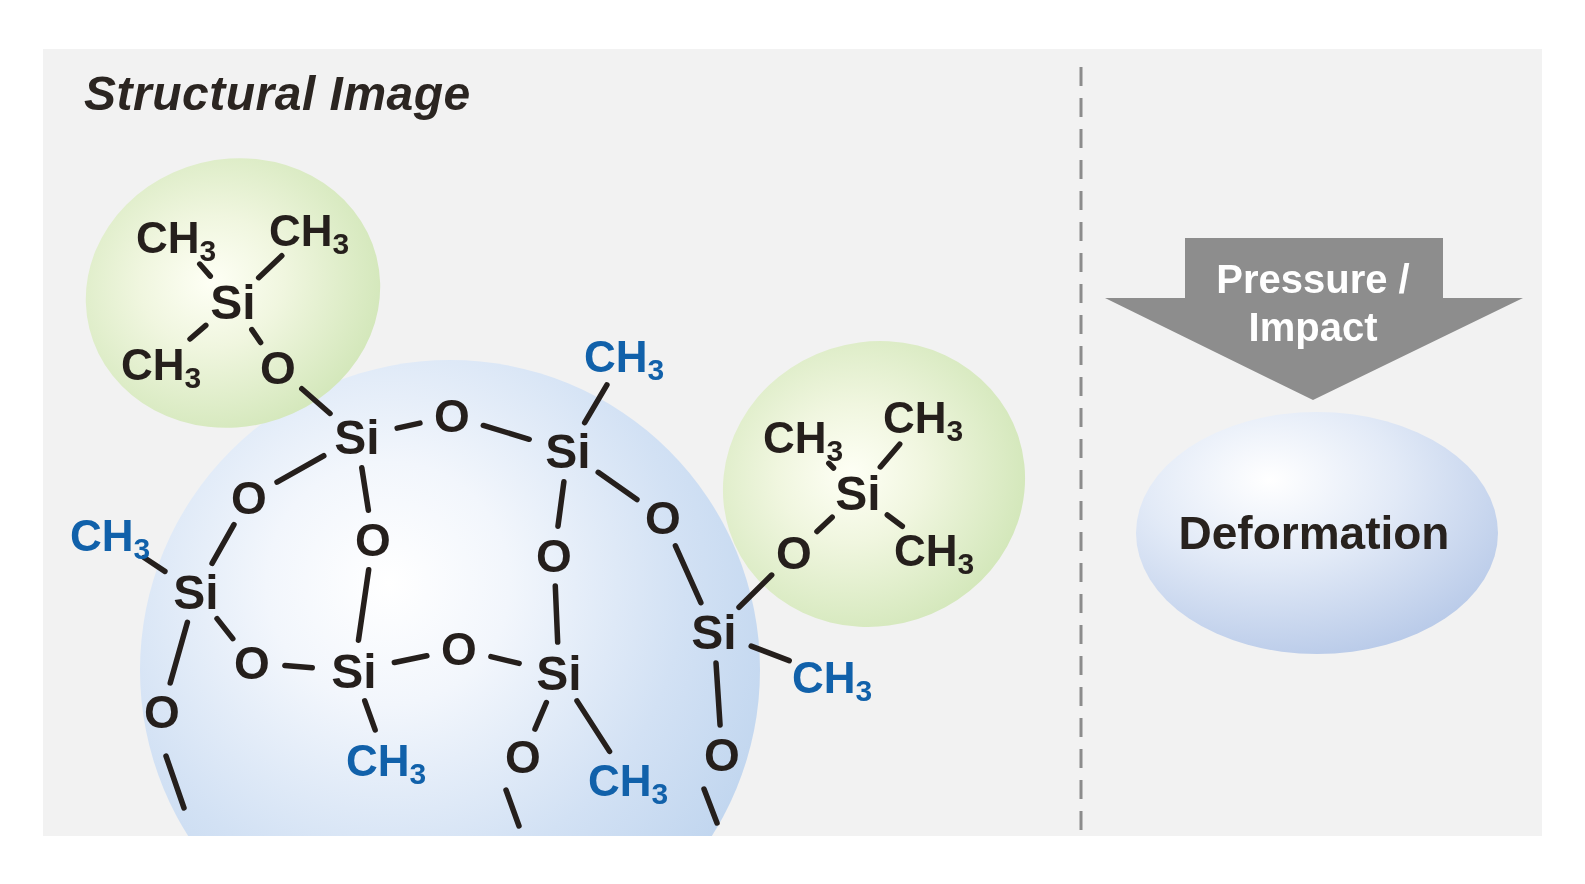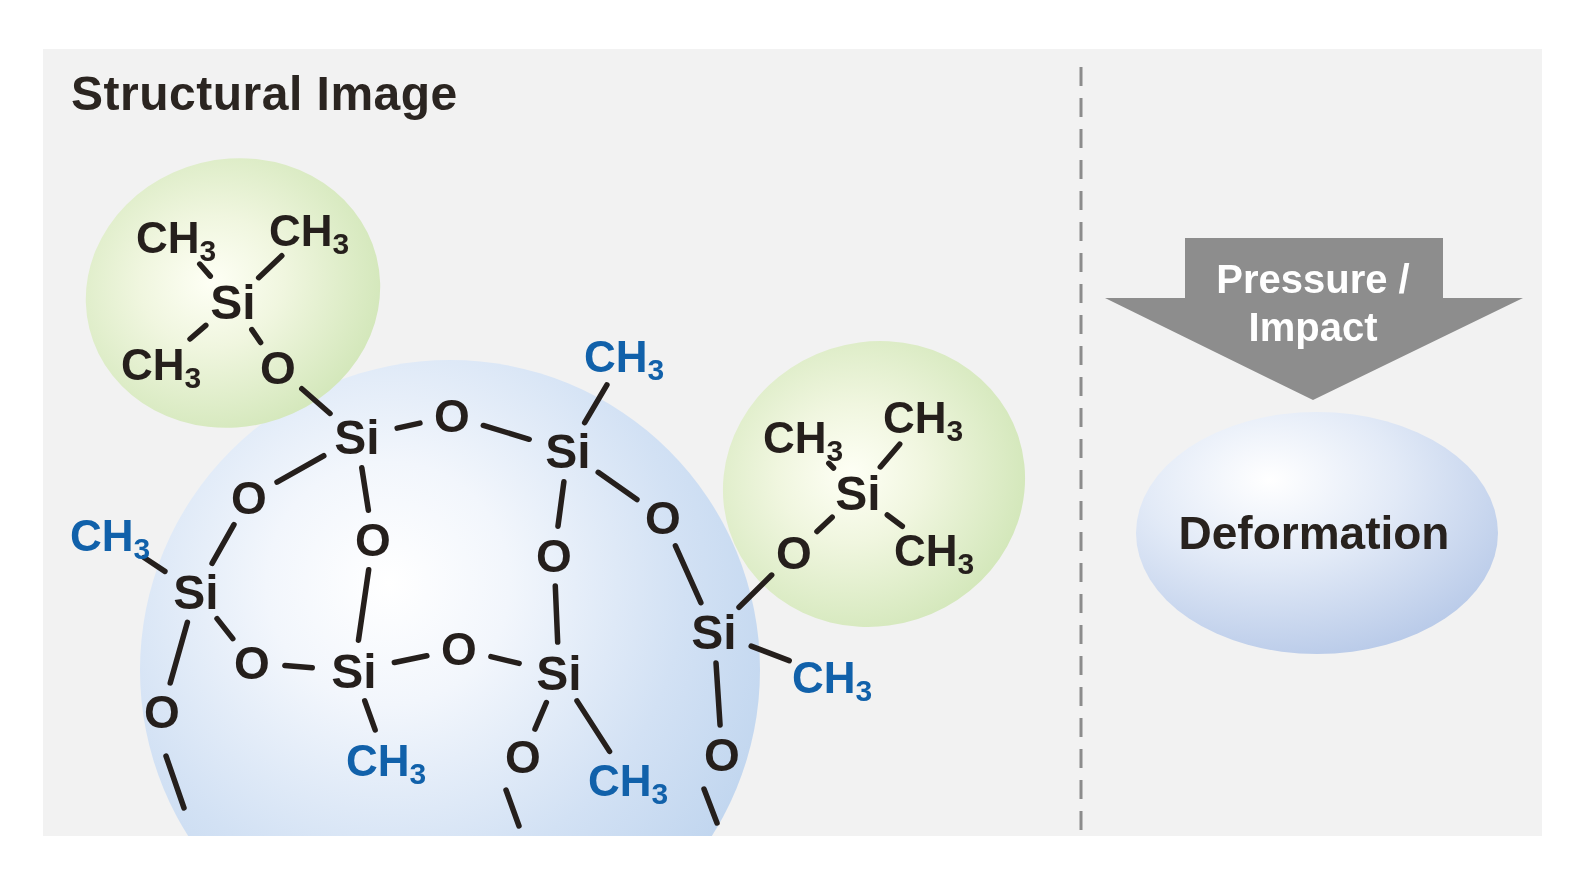--- a/index.html
+++ b/index.html
@@ -17,27 +17,28 @@
     height: 884px;
     background: #ffffff;
   }
   svg.scene {
     position: absolute;
     left: 0;
     top: 0;
   }
   .page-title {
     position: absolute;
-    left: 71px;
+    left: 84px;
     top: 66px;
     font-size: 48px;
     font-weight: 600;
     letter-spacing: 0.5px;
     color: #2b2521;
     z-index: 5;
+    font-style: italic;
   }
   text { font-family: "Liberation Sans", "DejaVu Sans", sans-serif; }
   .arrow-label {
     font-size: 40px;
     font-weight: bold;
     fill: #ffffff;
   }
   .deform-label {
     font-size: 46px;
     font-weight: bold;

